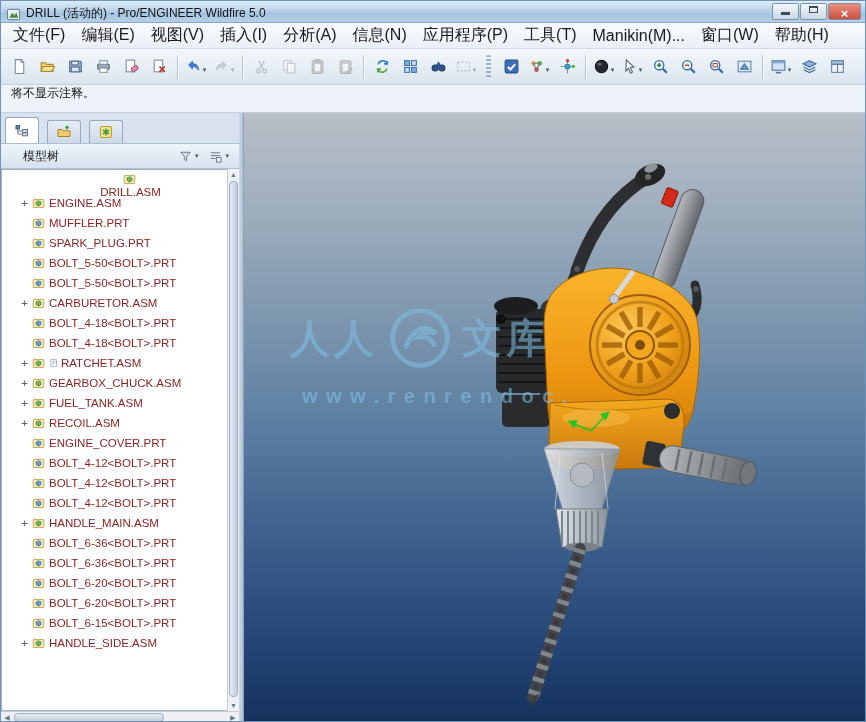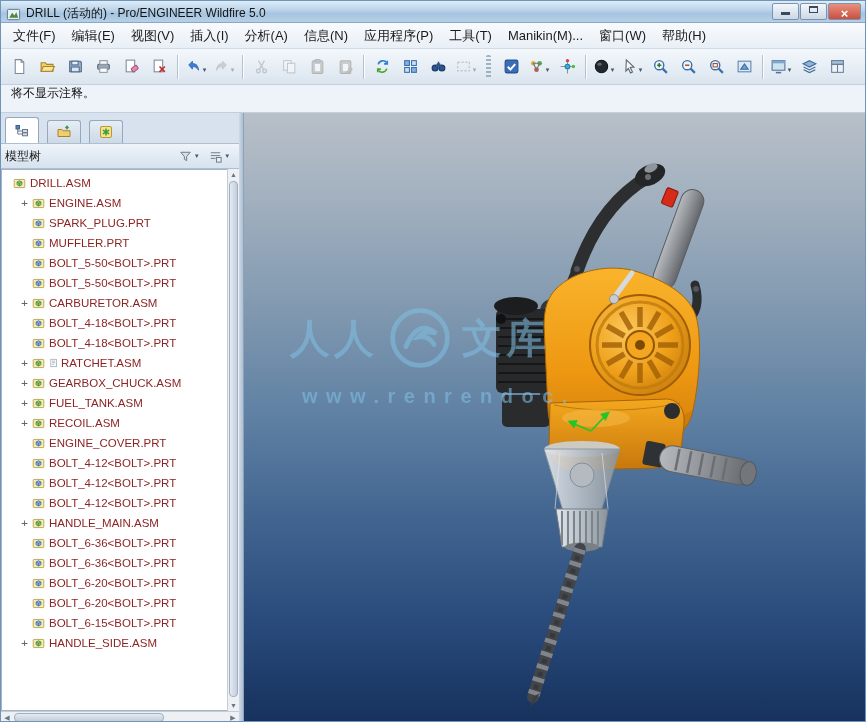--- a/index.html
+++ b/index.html
@@ -19,21 +19,21 @@
     background:linear-gradient(#f2f7fb,#ccd8e5);text-align:center;box-sizing:border-box;}
   .win-btn.min::before{content:"";display:block;width:9px;height:3px;background:#3a4a5a;margin:8px auto 0;}
   .win-btn.max::before{content:"";display:block;width:9px;height:7px;border:2px solid #3a4a5a;margin:2px auto 0;box-sizing:border-box;border-width:2px 1px 1px 1px;}
   .win-btn.close{width:33px;background:linear-gradient(#ea8f7e,#c8503e);}
   .win-btn.close::before{content:"×";color:#fff;font-size:13px;font-weight:bold;line-height:14px;}
 
   
   .menubar{position:absolute;top:22px;left:0;width:100%;height:26px;box-sizing:border-box;
     background:linear-gradient(#f8fafd,#e9eff6);border-bottom:1px solid #d2dbe5;
     display:flex;align-items:center;padding-left:4px;}
-  .menu-item{font-size:13px;color:#1a1a1a;padding:0 8px;white-space:nowrap;cursor:default;}
+  .menu-item{font-size:16px;color:#1a1a1a;padding:0 8px;white-space:nowrap;cursor:default;}
 
   
   .toolbar{position:absolute;top:48px;left:0;width:100%;height:36px;box-sizing:border-box;
     background:linear-gradient(#f3f7fb,#dbe5ef);border-bottom:1px solid #c2cfdc;
     display:flex;align-items:center;padding-left:4px;overflow:hidden;}
   .tb-btn{height:26px;min-width:26px;display:inline-flex;align-items:center;justify-content:center;
     border:1px solid transparent;border-radius:2px;position:relative;}
   .tb-btn svg{width:17px;height:17px;}
   .tb-btn .dd{font-size:7px;color:#44566a;margin:6px 1px 0 1px;}
   .tb-btn.disabled{opacity:.42;filter:grayscale(80%);}
@@ -50,31 +50,31 @@
   .navigator{position:absolute;top:112px;left:0;width:238px;height:610px;background:#d7e2ee;}
   .nav-tabs{position:absolute;top:3px;left:4px;height:27px;display:flex;align-items:flex-end;gap:8px;}
   .nav-tab{width:34px;height:23px;display:flex;align-items:center;justify-content:center;
     border:1px solid #93a9c0;border-bottom:none;border-radius:3px 3px 0 0;
     background:linear-gradient(#e6edf5,#cdd9e6);box-sizing:border-box;}
   .nav-tab.selected{background:#fff;height:26px;}
   .nav-tab svg{width:16px;height:16px;}
   .tree-header{position:absolute;top:30px;left:0;width:238px;height:26px;box-sizing:border-box;
     background:linear-gradient(#eef4fa,#d6e2ee);border-top:1px solid #aebfd0;border-bottom:1px solid #aebfd0;
     display:flex;align-items:center;}
-  .tree-title{font-size:12px;color:#222;padding-left:4px;flex:1;}
+  .tree-title{font-size:12px;color:#222;padding-left:22px;flex:1;}
   .hdr-btn{display:inline-flex;align-items:center;margin-right:10px;}
   .hdr-btn [data-icon]{display:inline-flex;}
   .hdr-btn svg{width:15px;height:15px;}
   .hdr-btn .dd{font-size:7px;color:#44566a;margin-left:2px;}
 
   .tree-body{position:absolute;top:56px;left:0;width:237px;height:542px;box-sizing:border-box;
     background:#fff;border:1px solid #a2b4c6;overflow:hidden;padding-top:3px;}
   .tree-row{height:20px;display:flex;align-items:center;font-size:11.5px;color:#8d2424;
     white-space:nowrap;padding-left:16px;cursor:default;}
-  .tree-row.root{padding-left:10px;}
+  .tree-row.root{padding-left:22px;flex-direction:column;}
   .tree-row .exp{width:13px;color:#5a6570;font-size:11px;text-align:center;
     font-family:"DejaVu Sans Mono",monospace;flex:none;}
   .tree-row .nicon{display:inline-flex;margin-right:3px;flex:none;}
   .tree-row .nicon svg{width:15px;height:13px;}
   .tree-row .flag{display:inline-flex;margin-right:2px;flex:none;}
   .tree-row .flag svg{width:10px;height:12px;}
   .vscroll{position:absolute;top:56px;right:0;width:12px;height:542px;background:#eef0f3;
     border-left:1px solid #c4ccd4;box-sizing:border-box;}
   .vscroll .arrow{display:block;height:11px;font-size:7px;text-align:center;color:#66788a;line-height:11px;}
   .vthumb{position:absolute;left:1px;top:12px;width:9px;height:516px;border-radius:4px;
@@ -407,32 +407,32 @@
         </div>
         <div class="tree-row">
           <span class="exp"></span>
           <span class="nicon">
             <svg viewBox="0 0 16 16">
               <rect x="1.5" y="3" width="13" height="10" rx="1" fill="#f8ecb4" stroke="#b09a3e"></rect>
               <path d="M5 6.2 l3 -1.6 3 1.6 v3.2 l-3 1.6 -3 -1.6 z" fill="#92b8e4" stroke="#3f6ea6"></path>
               <path d="M5 6.2 l3 1.6 3 -1.6 M8 7.8 v3.4" fill="none" stroke="#3f6ea6"></path>
             </svg>
           </span>
+          <span class="lbl">MUFFLER.PRT</span>
+        </div>
+        <div class="tree-row">
+          <span class="exp"></span>
+          <span class="nicon">
+            <svg viewBox="0 0 16 16">
+              <rect x="1.5" y="3" width="13" height="10" rx="1" fill="#f8ecb4" stroke="#b09a3e"></rect>
+              <path d="M5 6.2 l3 -1.6 3 1.6 v3.2 l-3 1.6 -3 -1.6 z" fill="#92b8e4" stroke="#3f6ea6"></path>
+              <path d="M5 6.2 l3 1.6 3 -1.6 M8 7.8 v3.4" fill="none" stroke="#3f6ea6"></path>
+            </svg>
+          </span>
           <span class="lbl">SPARK_PLUG.PRT</span>
-        </div>
-        <div class="tree-row">
-          <span class="exp"></span>
-          <span class="nicon">
-            <svg viewBox="0 0 16 16">
-              <rect x="1.5" y="3" width="13" height="10" rx="1" fill="#f8ecb4" stroke="#b09a3e"></rect>
-              <path d="M5 6.2 l3 -1.6 3 1.6 v3.2 l-3 1.6 -3 -1.6 z" fill="#92b8e4" stroke="#3f6ea6"></path>
-              <path d="M5 6.2 l3 1.6 3 -1.6 M8 7.8 v3.4" fill="none" stroke="#3f6ea6"></path>
-            </svg>
-          </span>
-          <span class="lbl">MUFFLER.PRT</span>
         </div>
         <div class="tree-row">
           <span class="exp"></span>
           <span class="nicon">
             <svg viewBox="0 0 16 16">
               <rect x="1.5" y="3" width="13" height="10" rx="1" fill="#f8ecb4" stroke="#b09a3e"></rect>
               <path d="M5 6.2 l3 -1.6 3 1.6 v3.2 l-3 1.6 -3 -1.6 z" fill="#92b8e4" stroke="#3f6ea6"></path>
               <path d="M5 6.2 l3 1.6 3 -1.6 M8 7.8 v3.4" fill="none" stroke="#3f6ea6"></path>
             </svg>
           </span>

